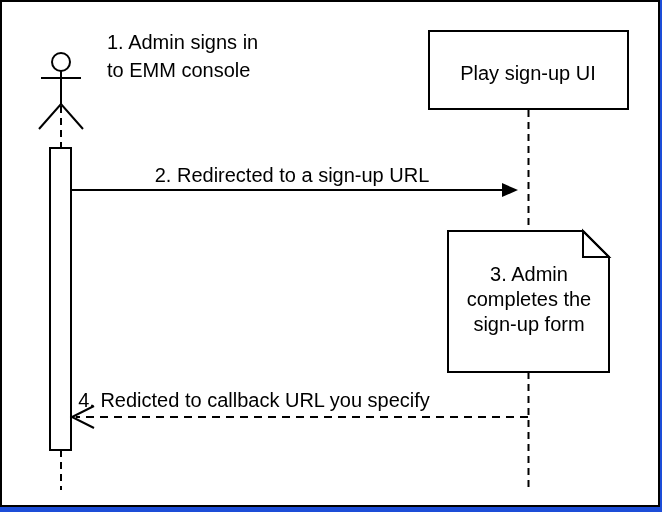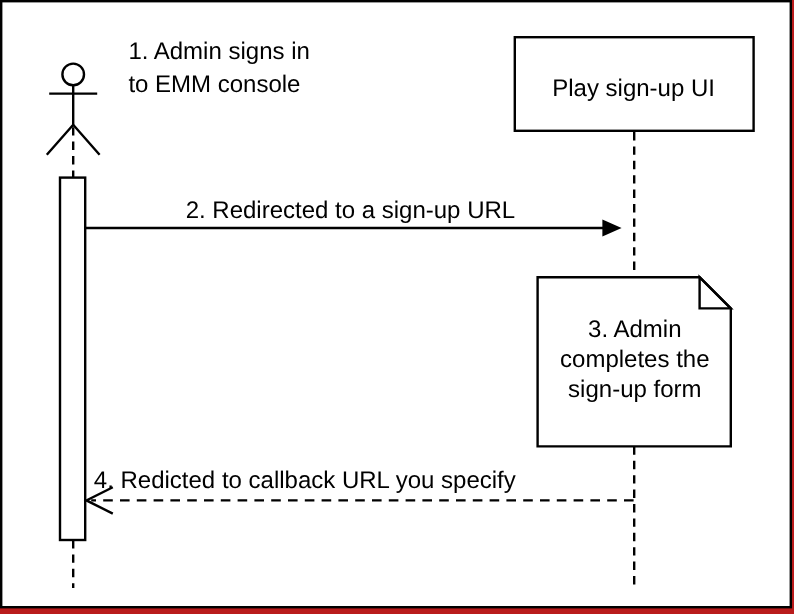--- a/index.html
+++ b/index.html
@@ -1,20 +1,20 @@
 <!DOCTYPE html>
 <html><head>
 <meta charset="utf-8">
 <style>
   html, body { margin: 0; padding: 0; background: #ffffff; }
   .canvas {
     position: relative;
     width: 662px;
     height: 512px;
-    background: #b91c1c;
+    background: #1d4ed8;
     font-family: "Liberation Sans", "DejaVu Sans", sans-serif;
   }
   svg text {
     font-family: "Liberation Sans", "DejaVu Sans", sans-serif;
     font-size: 20px;
     fill: #000000;
   }
   .stroke   { stroke: #000000; stroke-width: 2; fill: none; }
   .fill-w   { fill: #ffffff; }
   .dash-life{ stroke-dasharray: 7 5; }

